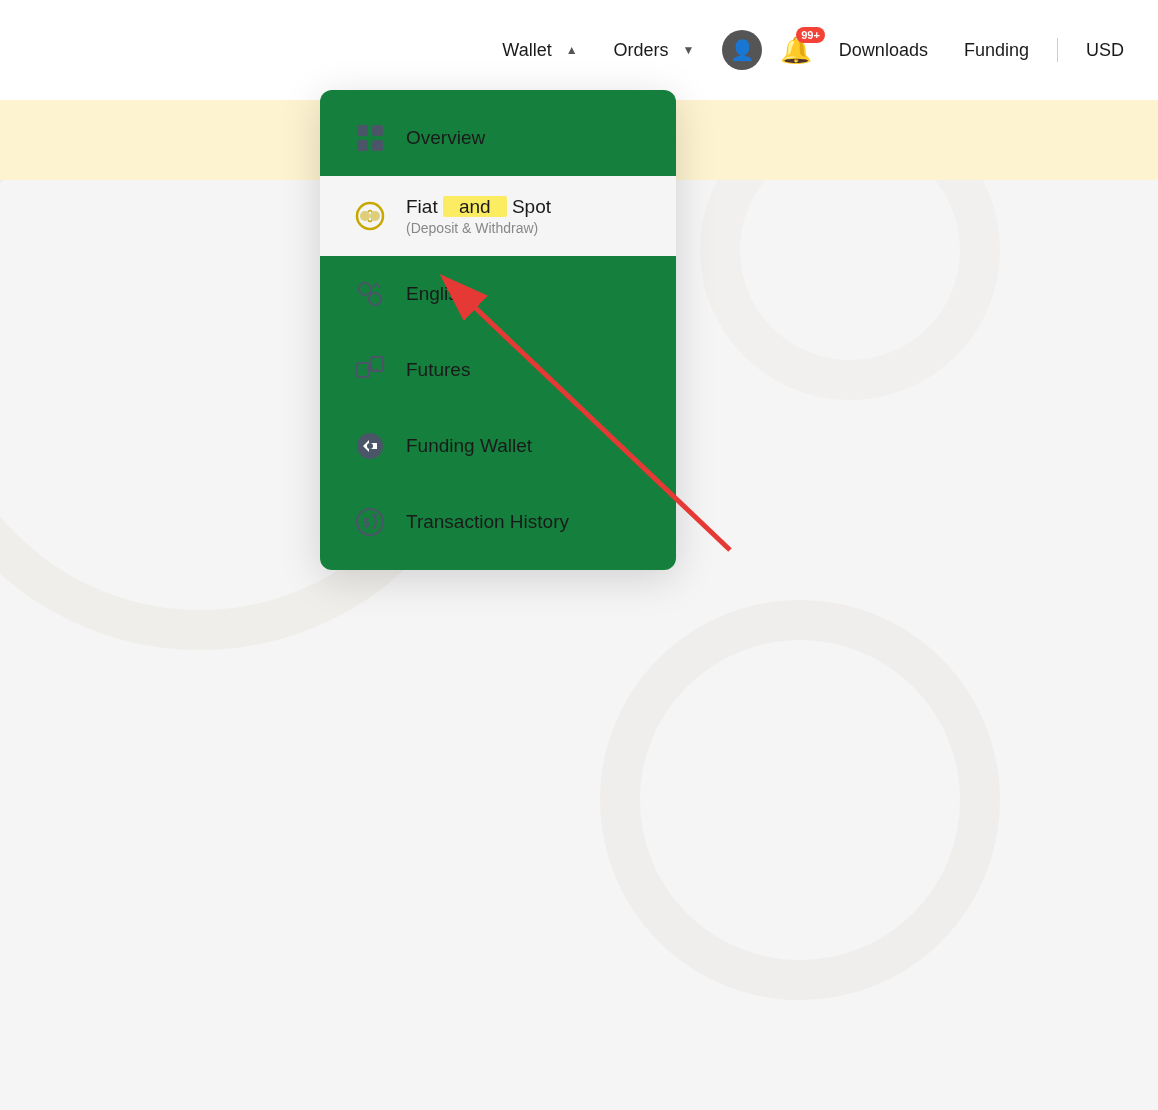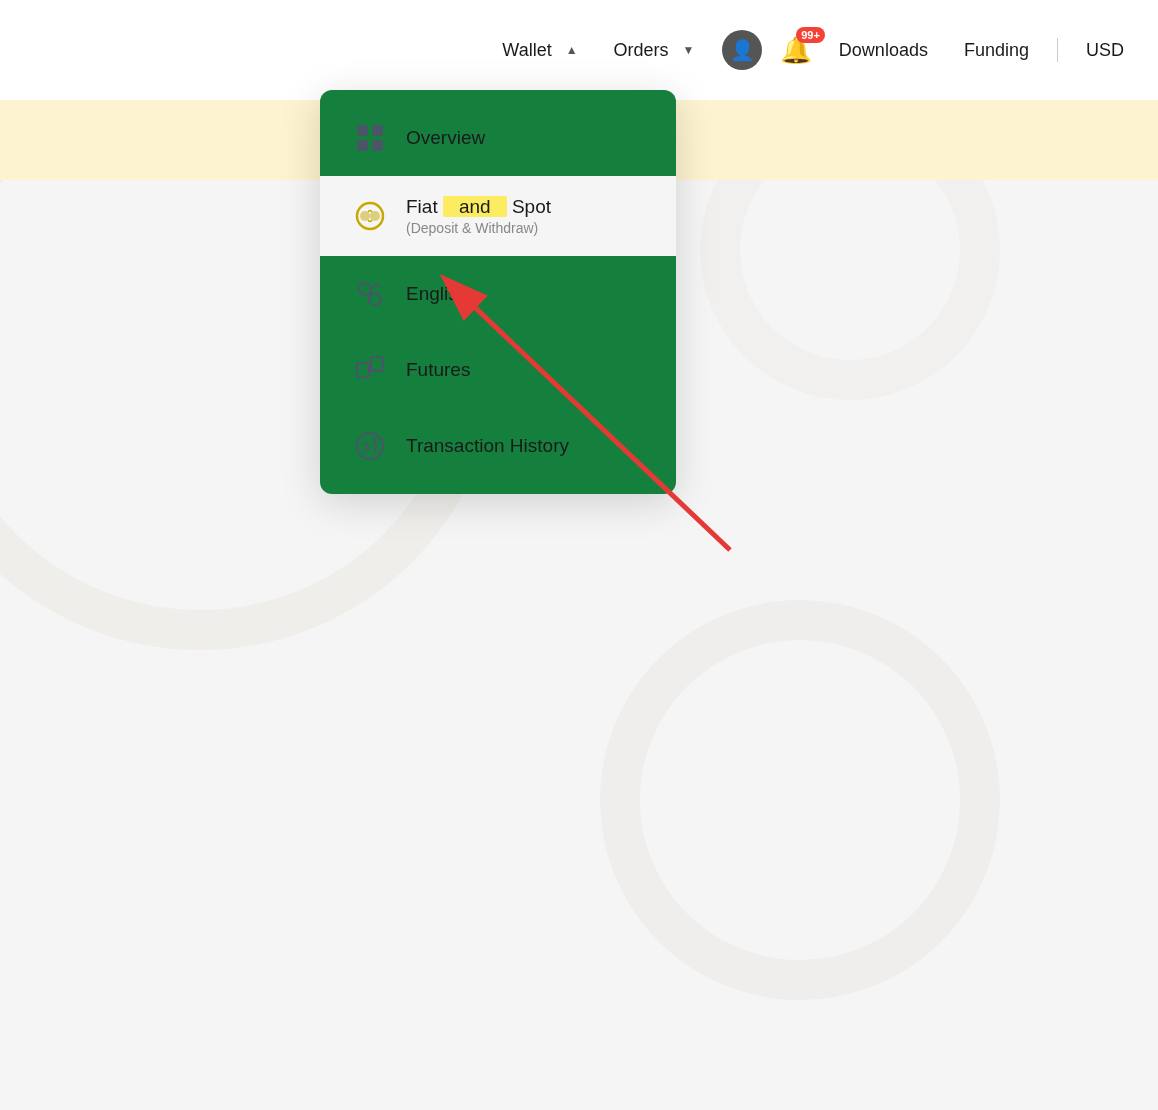--- a/index.html
+++ b/index.html
@@ -261,20 +261,32 @@
         <rect x="16" y="2" width="12" height="14" rx="2" stroke="#4a5568" stroke-width="2.2" fill="none"></rect>
         <line x1="8" y1="14" x2="22" y2="14" stroke="#4a5568" stroke-width="1.5" stroke-dasharray="2,2"></line>
       </svg>
     </div>
     <div class="menu-text-block">
       <span class="menu-label">Futures</span>
     </div>
   </div>
 
 
+  <div class="menu-item">
+    <div class="menu-icon">
+      <svg viewBox="0 0 30 30" fill="none">
+        <circle cx="15" cy="15" r="13" fill="#4a5568"></circle>
+        <path d="M8 15 L14 9 L14 12 L22 12 L22 18 L14 18 L14 21 Z" fill="white"></path>
+        <circle cx="15" cy="15" r="3" fill="#4a5568"></circle>
+      </svg>
+    </div>
+    <div class="menu-text-block">
+      <span class="menu-label">Funding Wallet</span>
+    </div>
+  </div>
 
   <div class="menu-item">
     <div class="menu-icon">
       <svg viewBox="0 0 30 30" fill="none">
         <circle cx="15" cy="15" r="13" stroke="#4a5568" stroke-width="2.2" fill="none"></circle>
         <text x="8" y="20" font-size="12" fill="#4a5568" font-weight="bold">$</text>
         <path d="M18 8 Q24 15 18 22" stroke="#4a5568" stroke-width="2" fill="none"></path>
         <path d="M20 10 L18 8 L22 8" stroke="#4a5568" stroke-width="1.5" fill="none"></path>
       </svg>
     </div>

